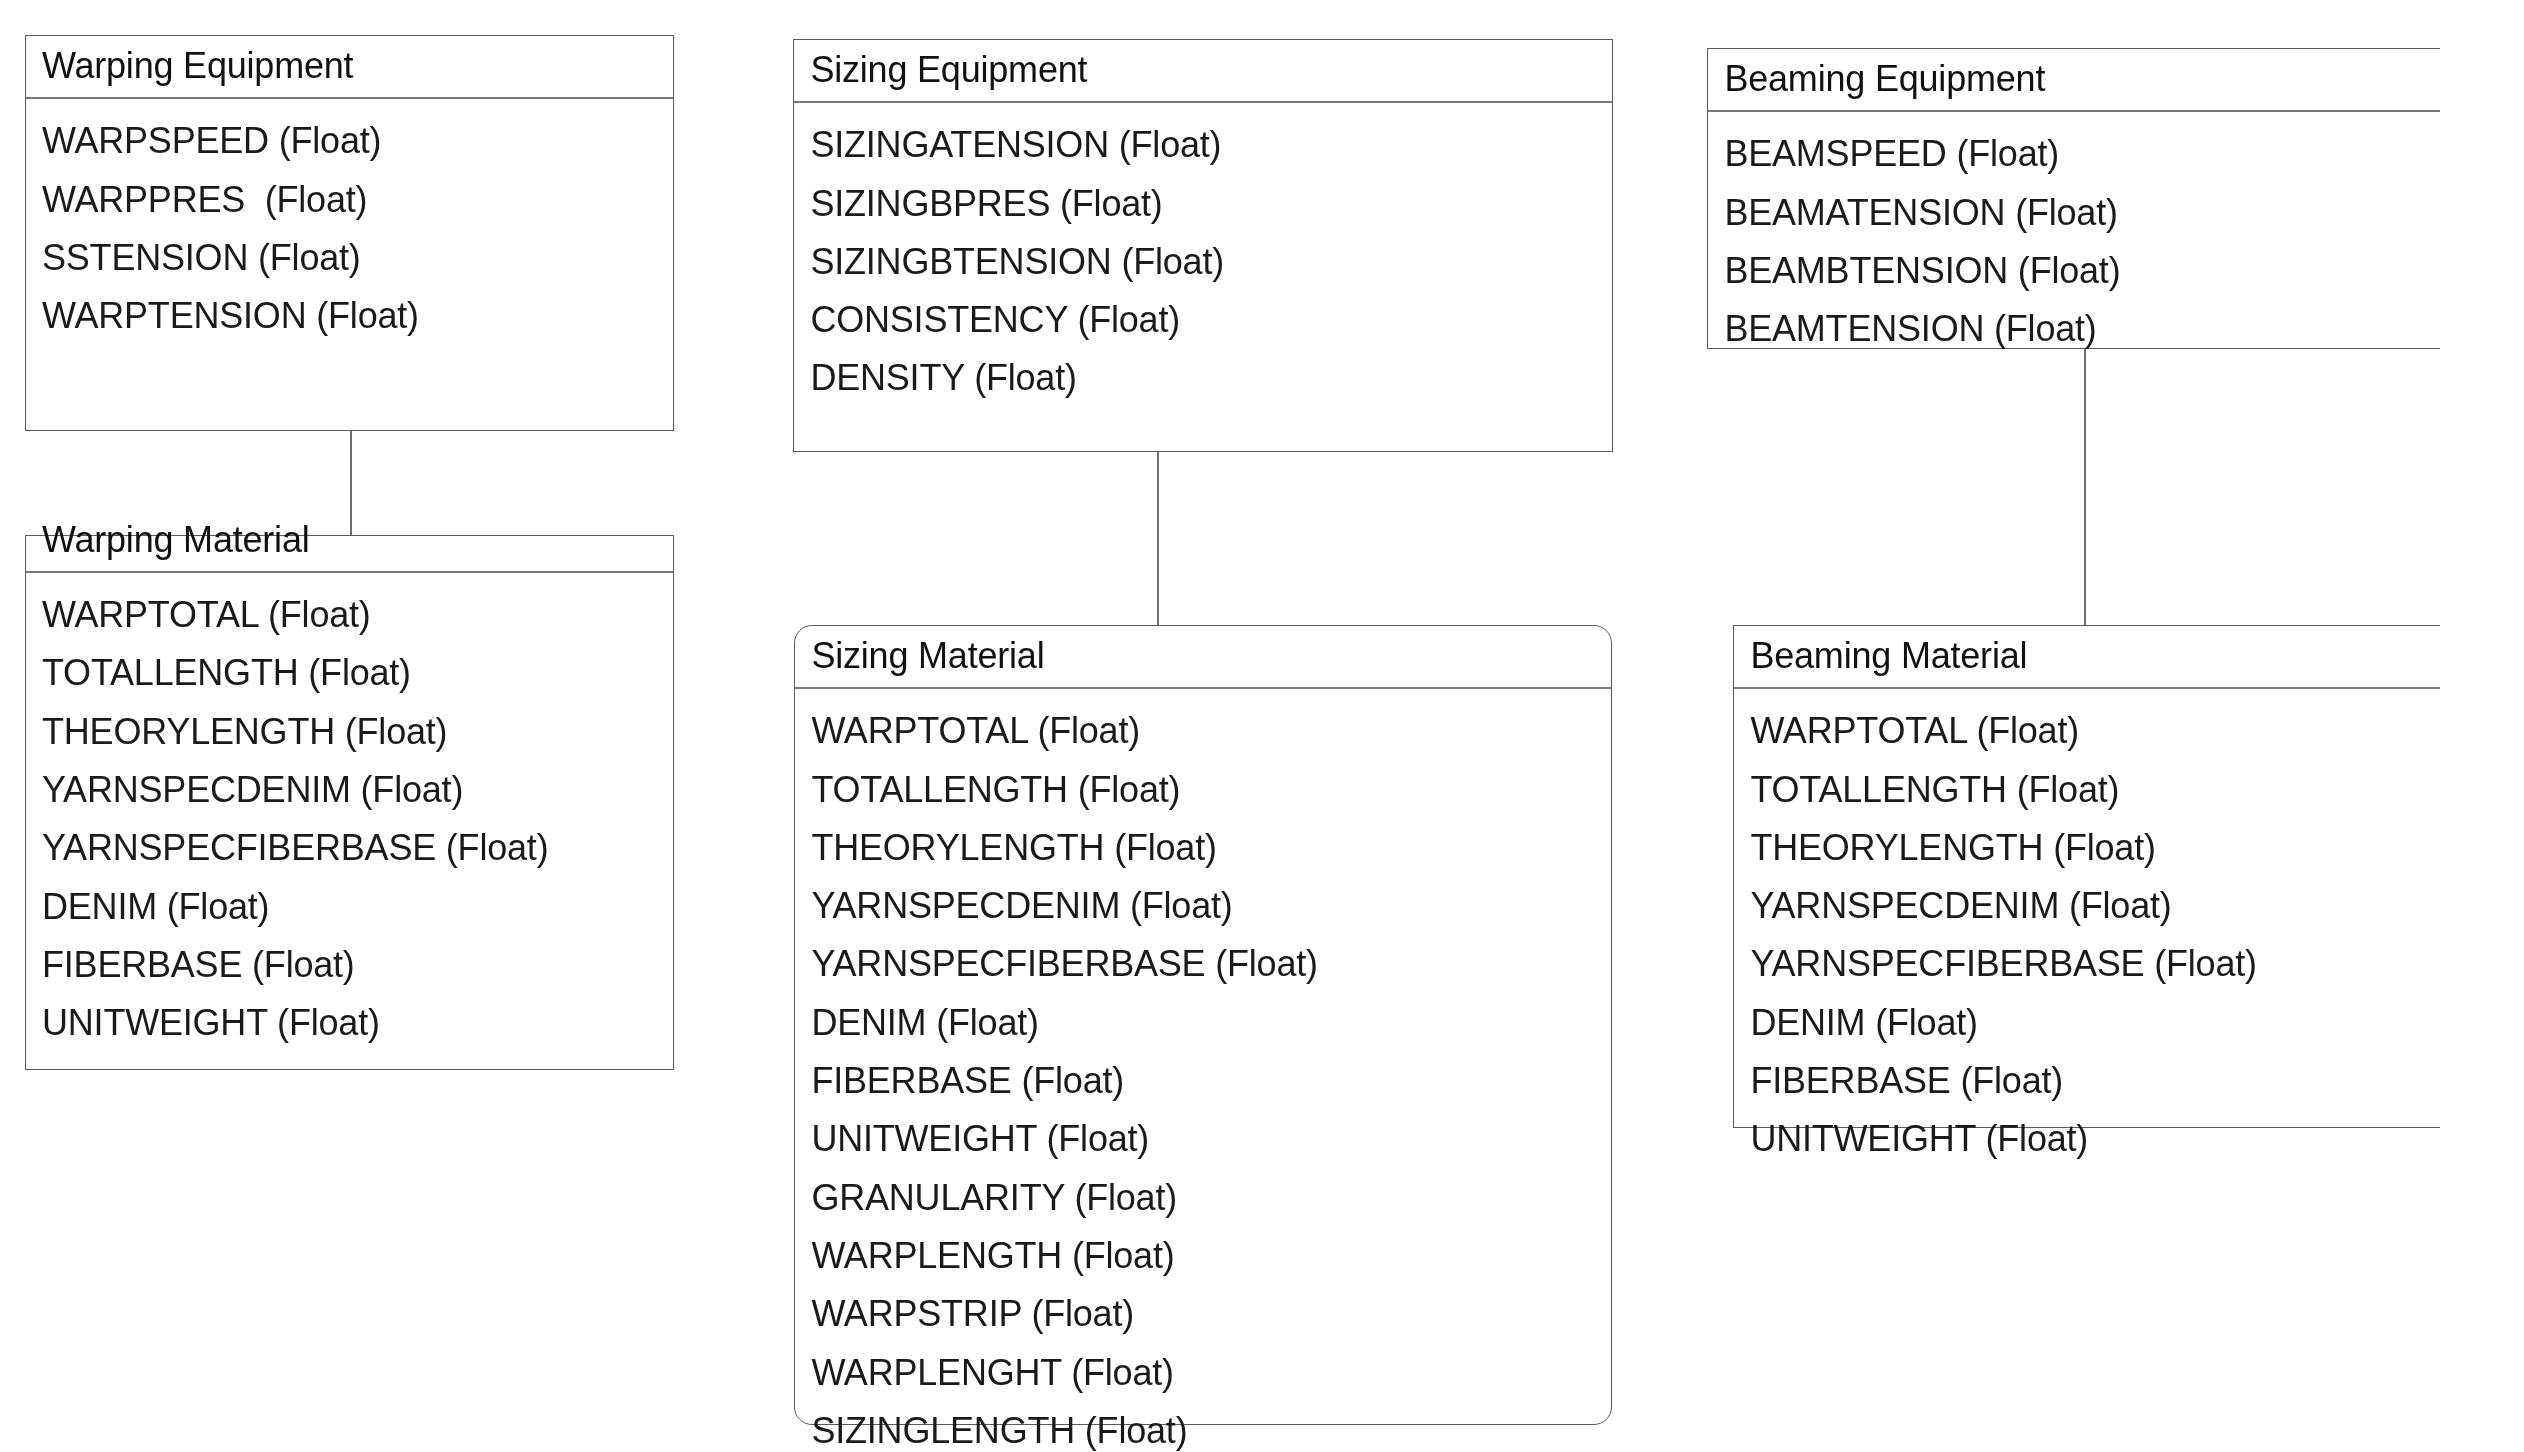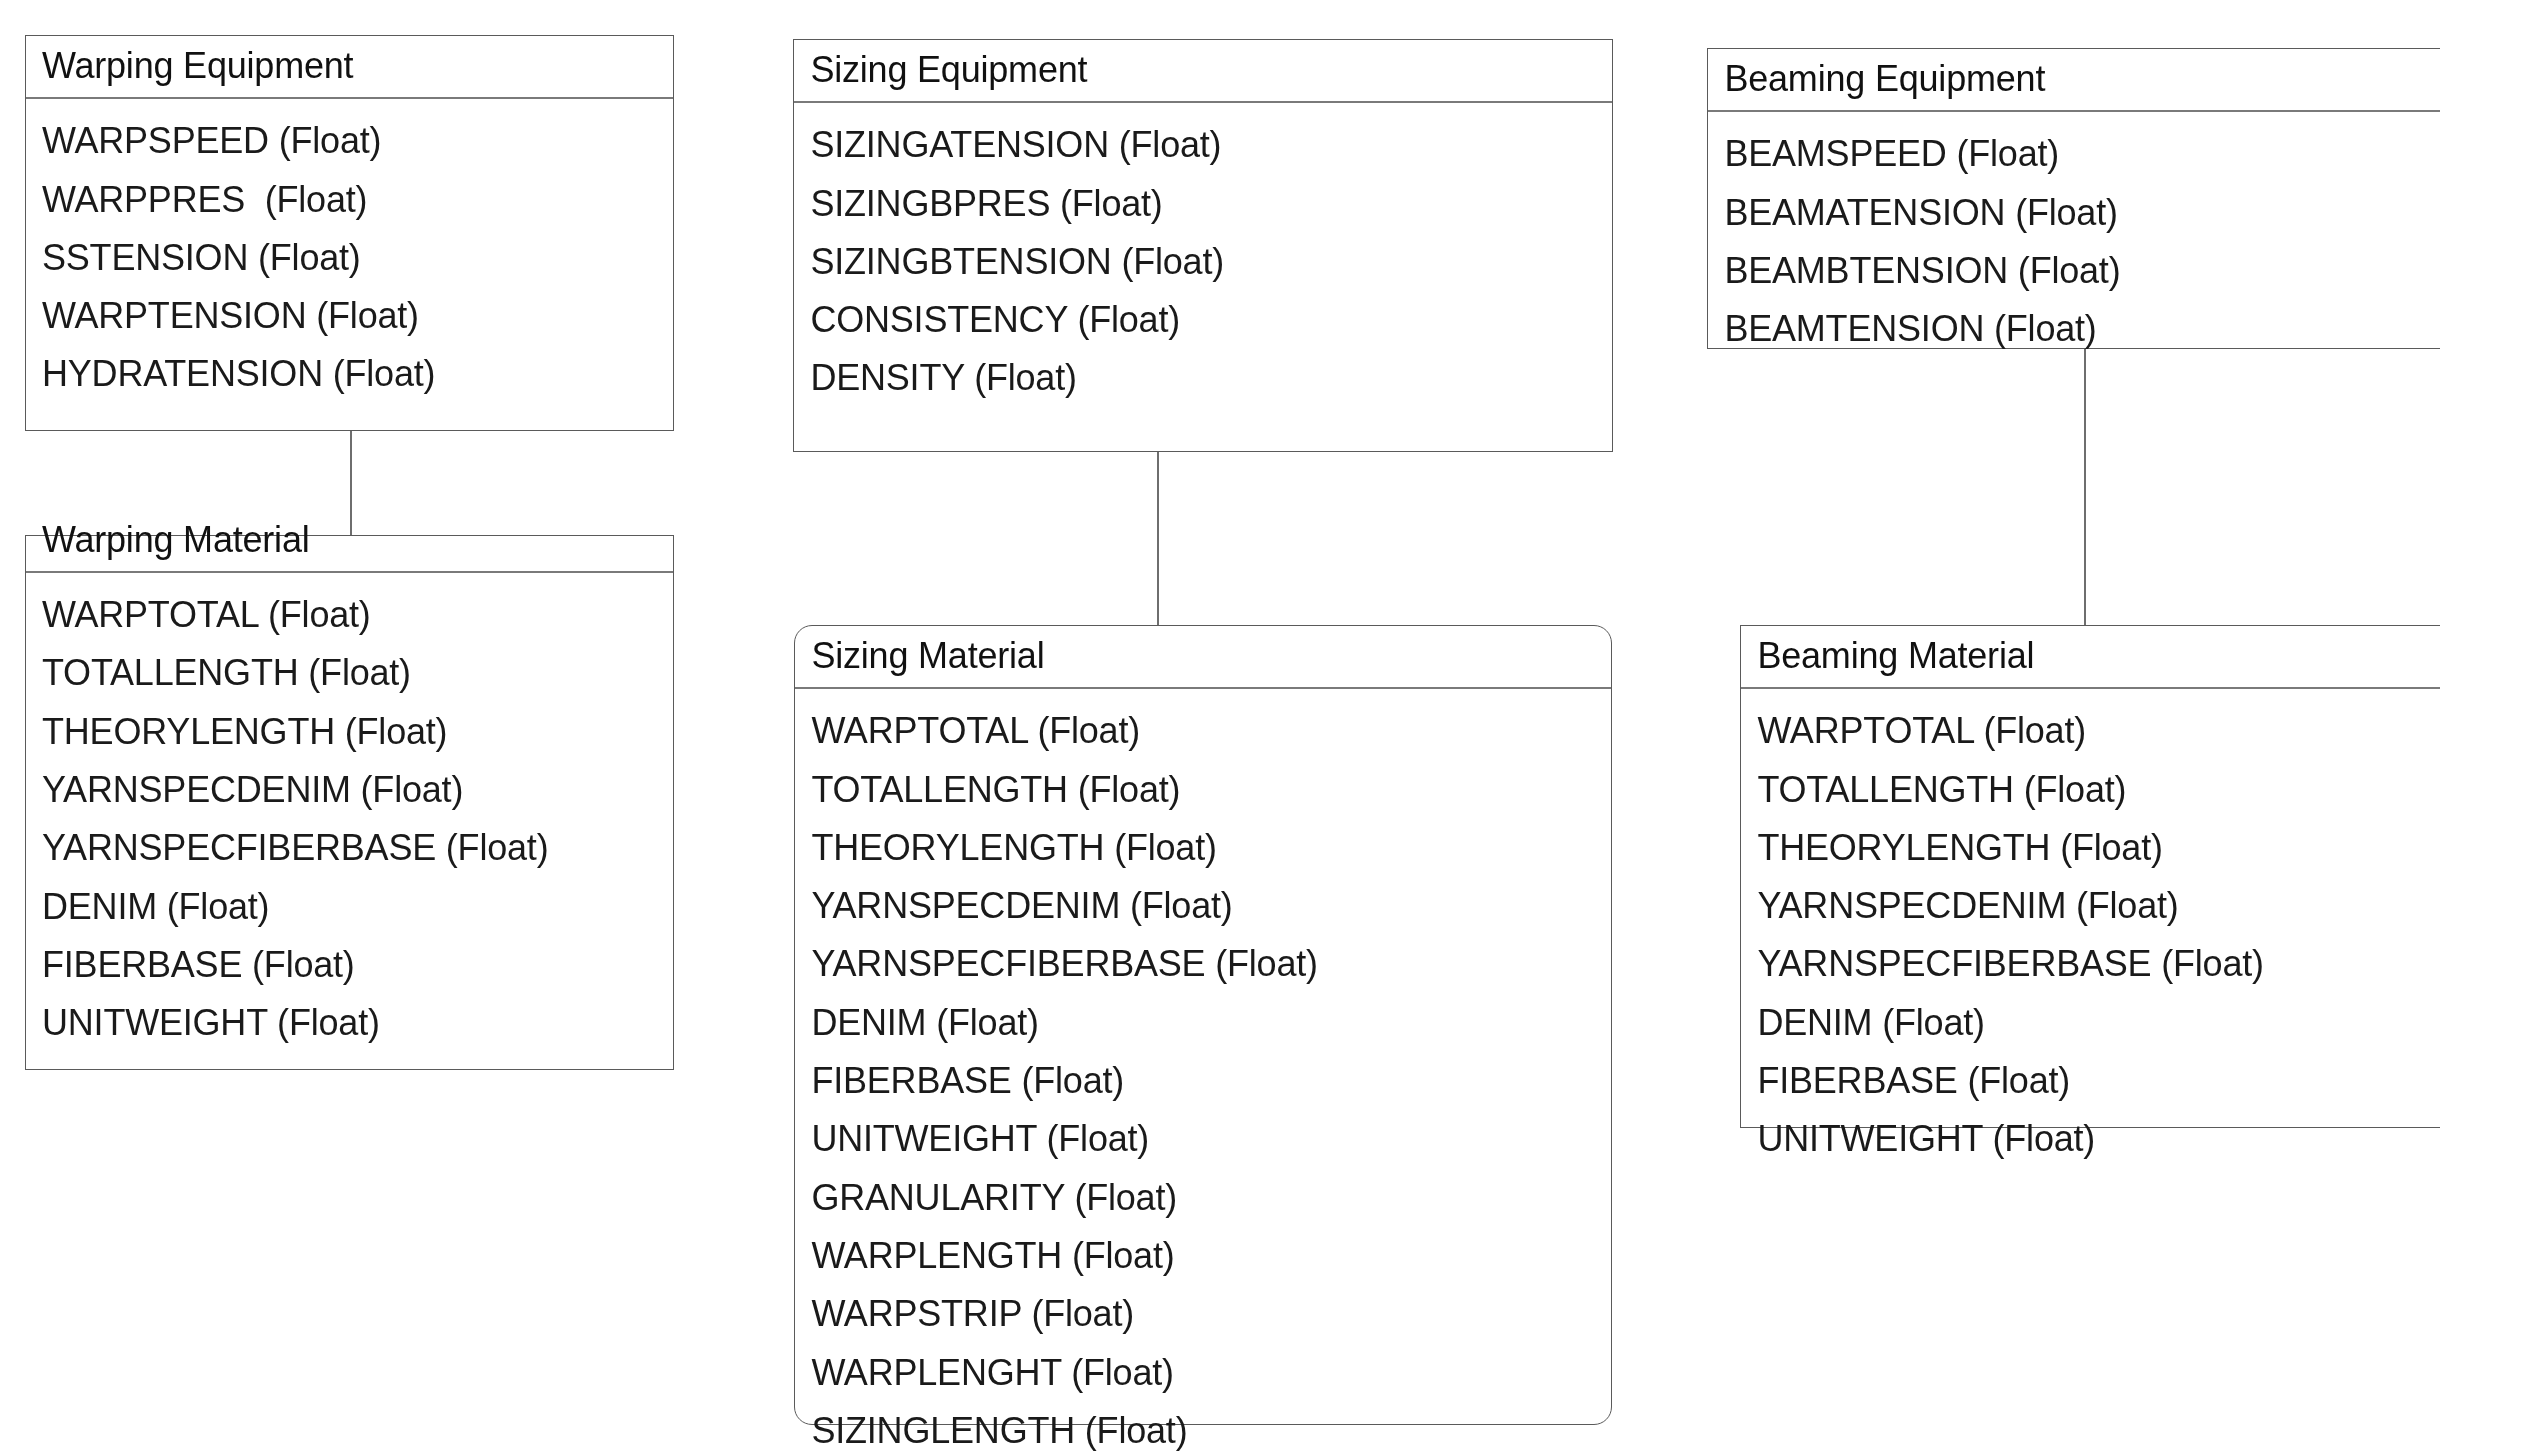--- a/index.html
+++ b/index.html
@@ -57,21 +57,21 @@
     color: #1a1a1a;
     white-space: pre;
   }
 
   
   #box-warping-equipment { left: 24.6px;   top: 35px;  width: 649px;  height: 396px; }
   #box-warping-material  { left: 24.6px;   top: 535px; width: 649px;  height: 535px; justify-content: flex-end; }
   #box-sizing-equipment  { left: 793px;  top: 39px;  width: 820px;  height: 413px; justify-content: space-between; }
   #box-sizing-material   { left: 794px;  top: 625px; width: 818px;  height: 800px; border-radius: 18px; }
   #box-beaming-equipment { left: 1707px; top: 48px;  width: 772px;  height: 301px; }
-  #box-beaming-material  { left: 1733px; top: 625px; width: 773px;  height: 503px; margin-left: 7px; }
+  #box-beaming-material  { left: 1733px; top: 625px; width: 773px;  height: 503px; }
 
   #connector-warping { left: 350px;  top: 429px; height: 109px; }
   #connector-sizing  { left: 1157px; top: 451px; height: 176px; }
   #connector-beaming { left: 2084px; top: 338px; height: 289px; }
 </style>
 </head>
 <body>
 
 <div id="canvas">
 
@@ -79,21 +79,20 @@
   <div class="connector" id="connector-sizing"></div>
   <div class="connector" id="connector-beaming"></div>
 
   <div class="uml-box" id="box-warping-equipment">
     <div class="uml-header">Warping Equipment</div>
     <div class="uml-attrs">
         <div class="uml-attr">WARPSPEED (Float)</div>
         <div class="uml-attr">WARPPRES  (Float)</div>
         <div class="uml-attr">SSTENSION (Float)</div>
         <div class="uml-attr">WARPTENSION (Float)</div>
-        <div class="uml-attr">HYDRATENSION (Float)</div>
       </div>
   </div>
 
   <div class="uml-box" id="box-warping-material">
     <div class="uml-header">Warping Material</div>
     <div class="uml-attrs">
         <div class="uml-attr">WARPTOTAL (Float)</div>
         <div class="uml-attr">TOTALLENGTH (Float)</div>
         <div class="uml-attr">THEORYLENGTH (Float)</div>
         <div class="uml-attr">YARNSPECDENIM (Float)</div>

